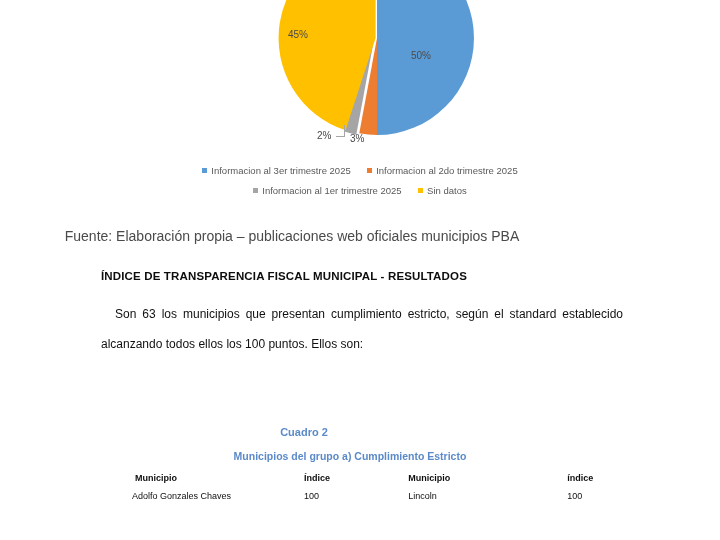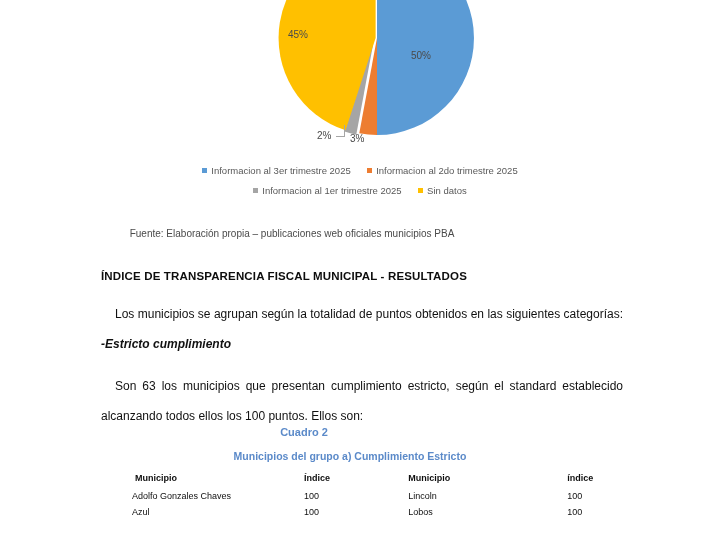--- a/index.html
+++ b/index.html
@@ -79,21 +79,21 @@
     vertical-align: 1px;
   }
 
   
   #source-note {
     position: absolute;
     left: 0;
     top: 228px;
     width: 584px;
     text-align: center;
-    font-size: 10px;
+    font-size: 14px;
     color: #4a4a4a;
   }
 
   
   #doc-body {
     position: absolute;
     left: 101px;
     top: 270px;
     width: 522px;
   }
@@ -214,21 +214,20 @@
       <span class="legend-swatch" style="background:#ffc000;"></span><span>Sin datos</span>
     </span>
   </div>
 </div>
 
 <div id="source-note">Fuente: Elaboración propia – publicaciones web oficiales municipios PBA</div>
 
 <div id="doc-body">
   <div id="section-heading">ÍNDICE DE TRANSPARENCIA FISCAL MUNICIPAL - RESULTADOS</div>
 
-  <p class="para"><span>Los municipios se agrupan según la totalidad de puntos obtenidos en las siguientes categorías: </span><span class="bolditalic">-Estricto cumplimiento</span></p>
 
   <p class="para">Son 63 los municipios que presentan cumplimiento estricto, según el standard establecido alcanzando todos ellos los 100 puntos. Ellos son:</p>
 </div>
 
 <div id="cuadro-title">Cuadro 2</div>
 <div id="cuadro-subtitle">Municipios del grupo a) Cumplimiento Estricto</div>
 
 <table id="municipios-table">
   <thead>
     <tr>
@@ -238,20 +237,14 @@
       <th class="col-idx-b">índice</th>
     </tr>
   </thead>
   <tbody>
     <tr>
       <td class="col-mun-a">Adolfo Gonzales Chaves</td>
       <td class="col-idx-a">100</td>
       <td class="col-mun-b">Lincoln</td>
       <td class="col-idx-b">100</td>
     </tr>
-    <tr>
-      <td class="col-mun-a">Azul</td>
-      <td class="col-idx-a">100</td>
-      <td class="col-mun-b">Lobos</td>
-      <td class="col-idx-b">100</td>
-    </tr>
   </tbody>
 </table>
 
 </body></html>

